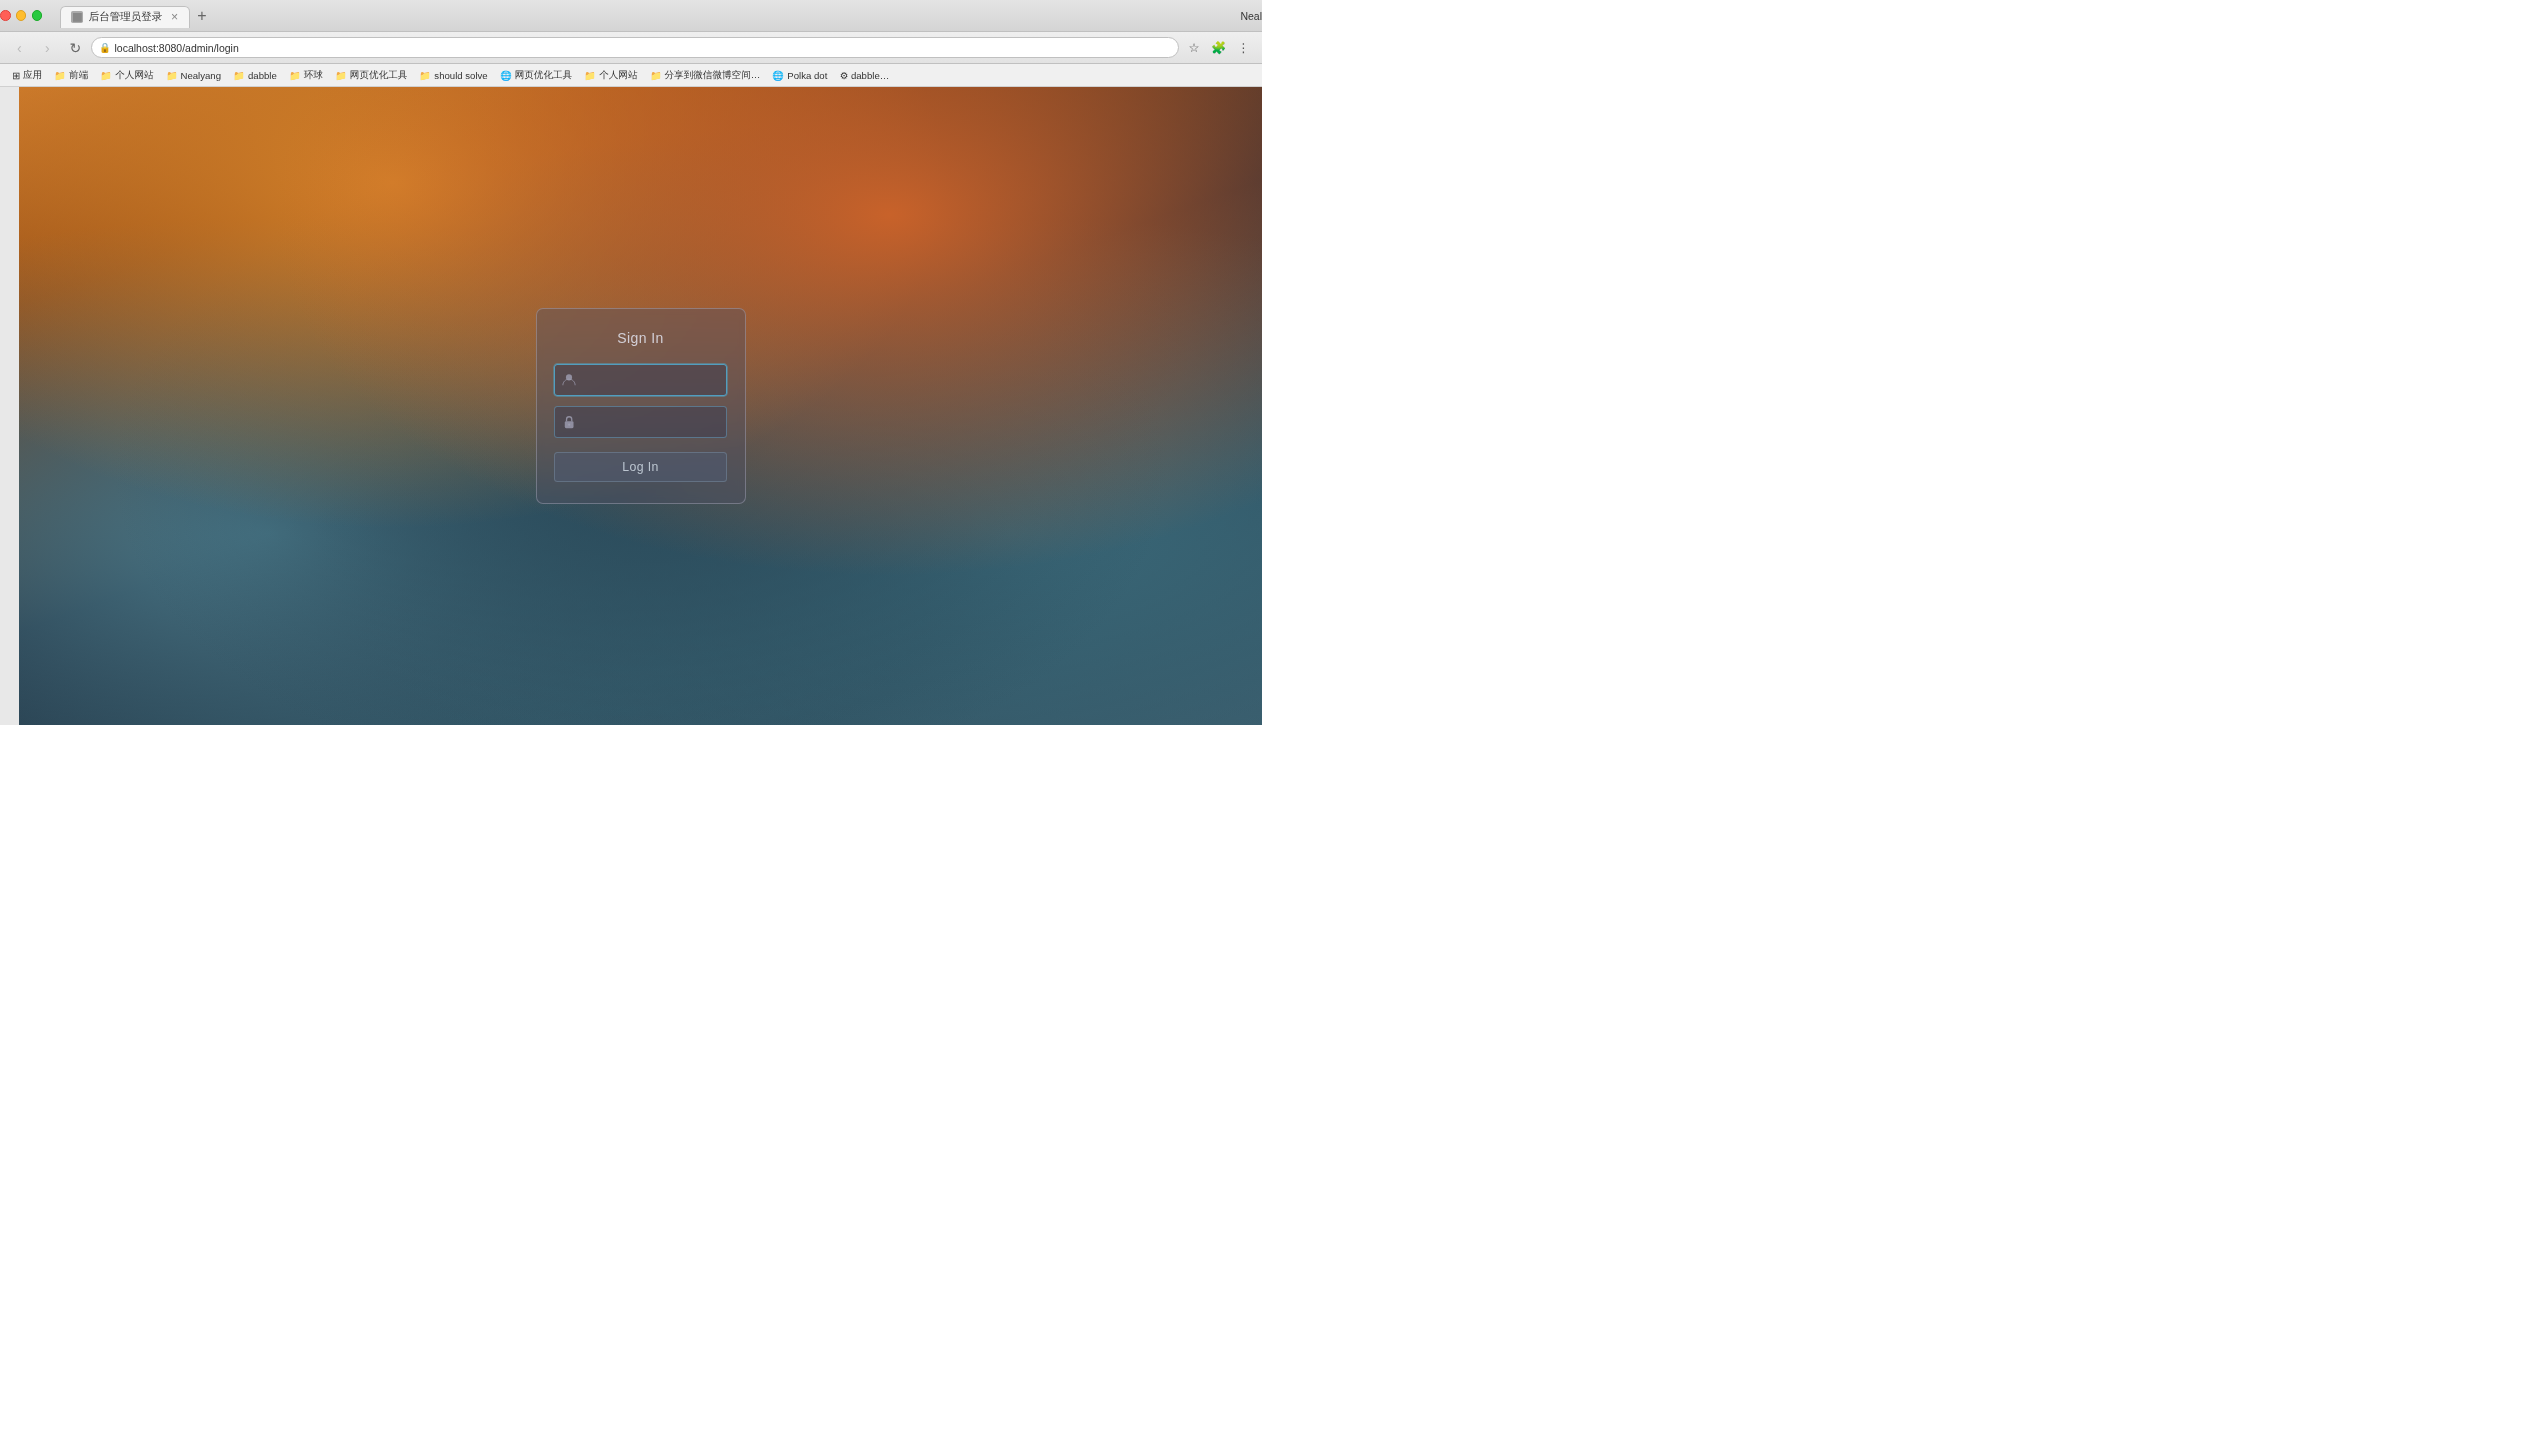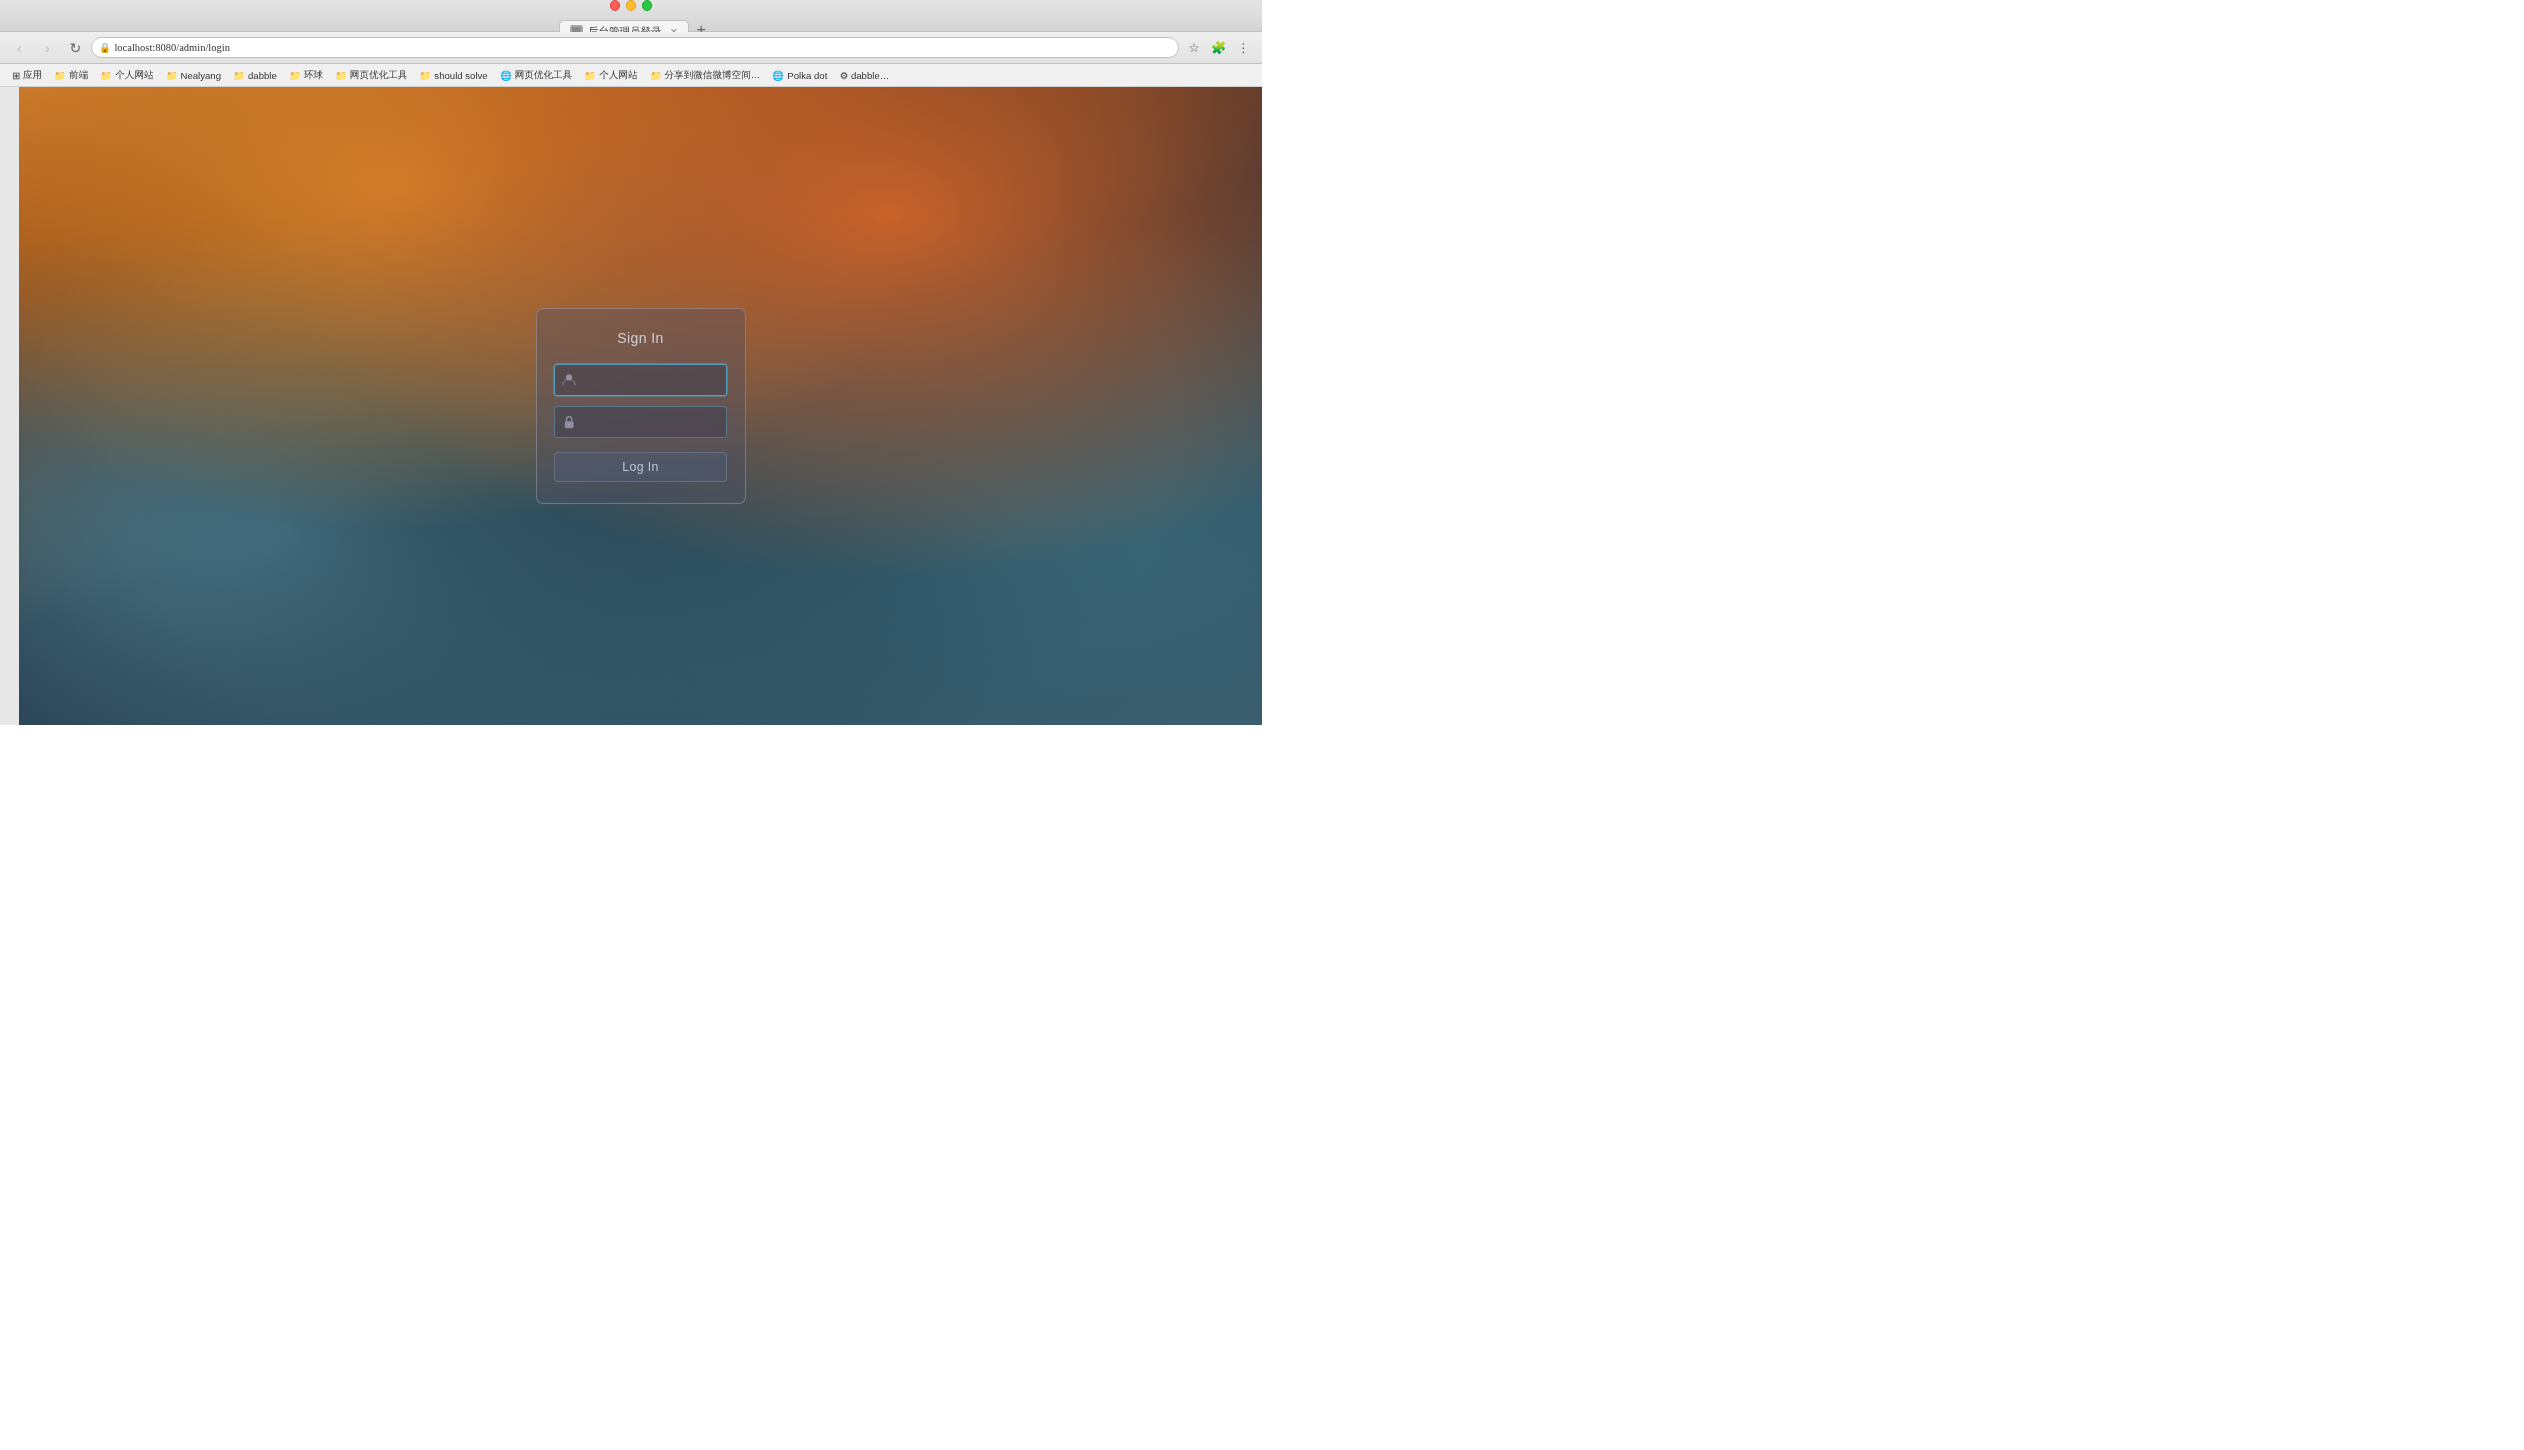--- a/index.html
+++ b/index.html
@@ -16,21 +16,20 @@
 
     
     .title-bar {
       height: 32px;
       background: linear-gradient(to bottom, #e4e4e4, #d4d4d4);
       display: flex;
       align-items: center;
       padding: 0 0;
       gap: 7px;
       border-bottom: 0.9px solid #c0c0c0;
-      flex-direction: column;
     }
     .traffic-lights {
       display: flex;
       gap: 5.3px;
       align-items: center;
     }
     .traffic-light {
       width: 10.5px;
       height: 10.5px;
       border-radius: 50%;
@@ -135,21 +134,20 @@
       font-size: 10.5px;
       color: #333;
     }
     .lock-icon {
       color: #888;
       font-size: 9.6px;
     }
     .address-text {
       font-size: 10.5px;
       color: #333;
-      font-family: Liberation Serif, serif;
     }
     .toolbar-actions {
       display: flex;
       align-items: center;
       gap: 1.8px;
     }
     .toolbar-icon-btn {
       width: 23px;
       height: 23px;
       border-radius: 3.5px;

